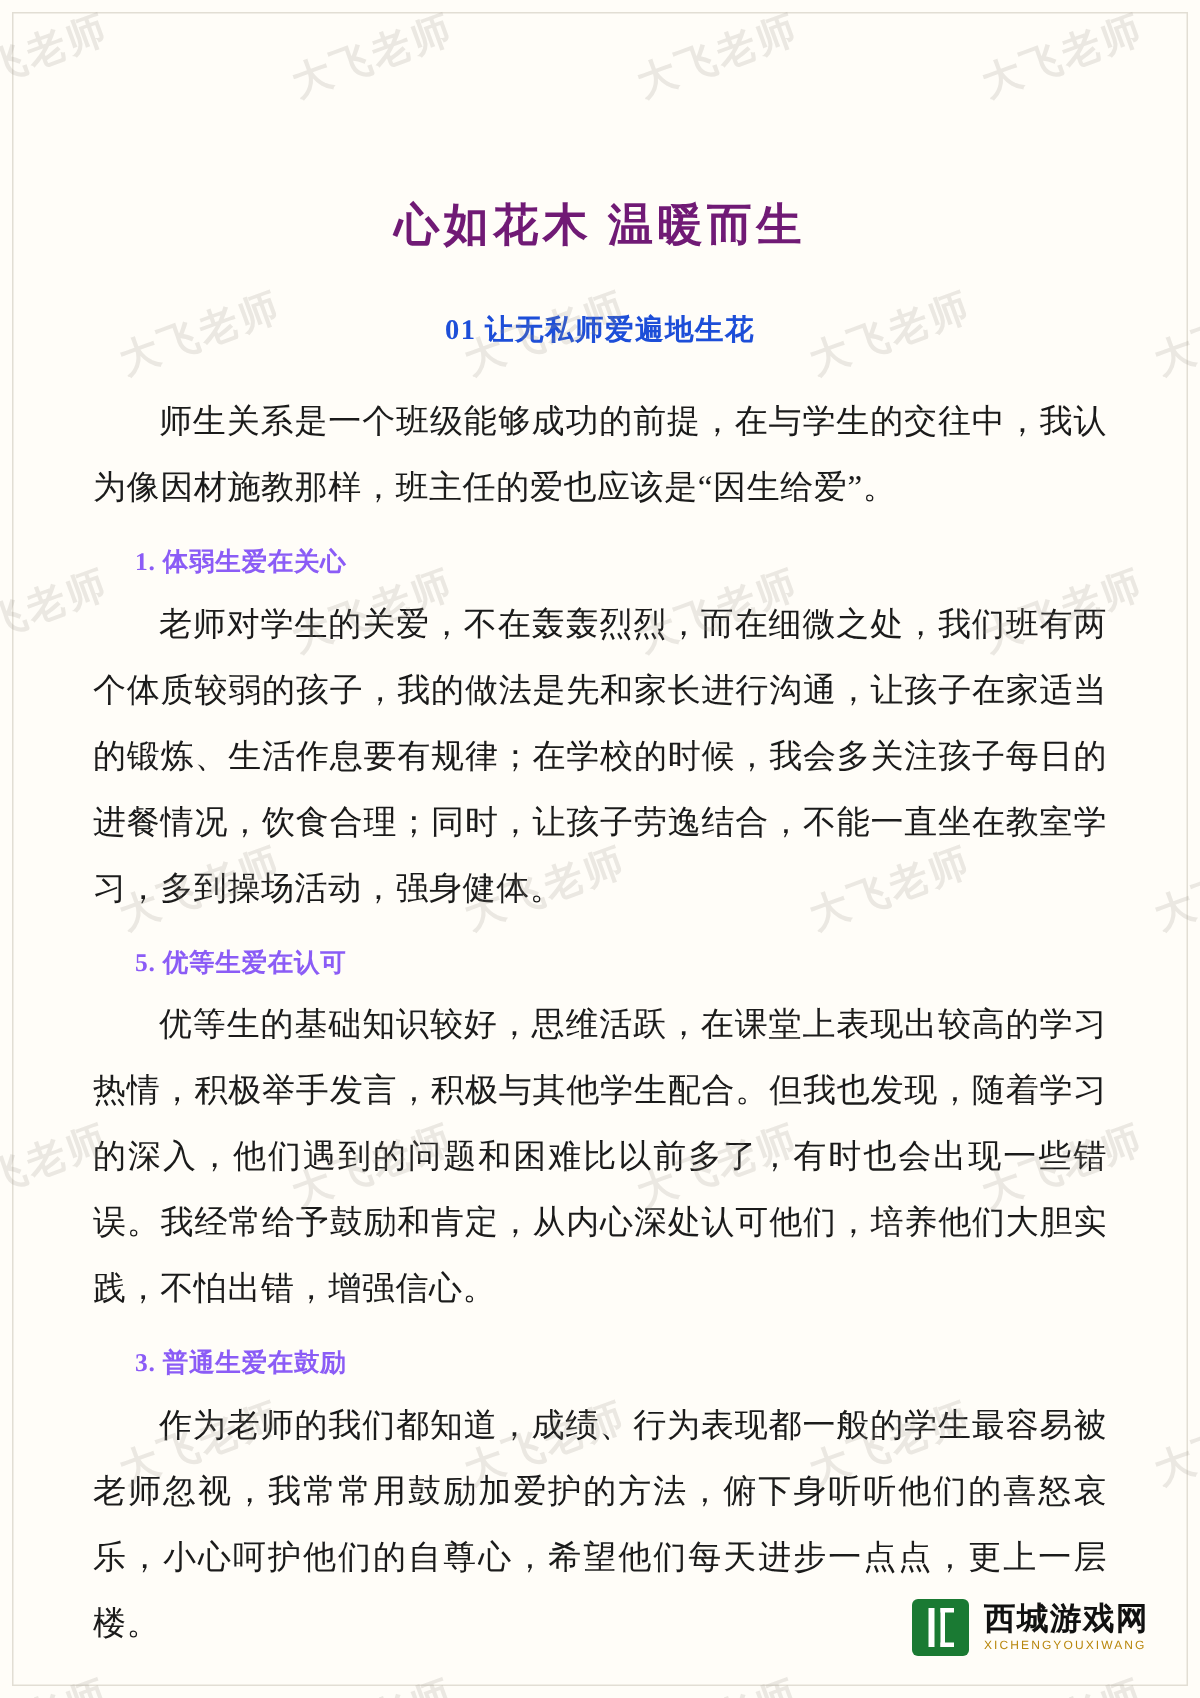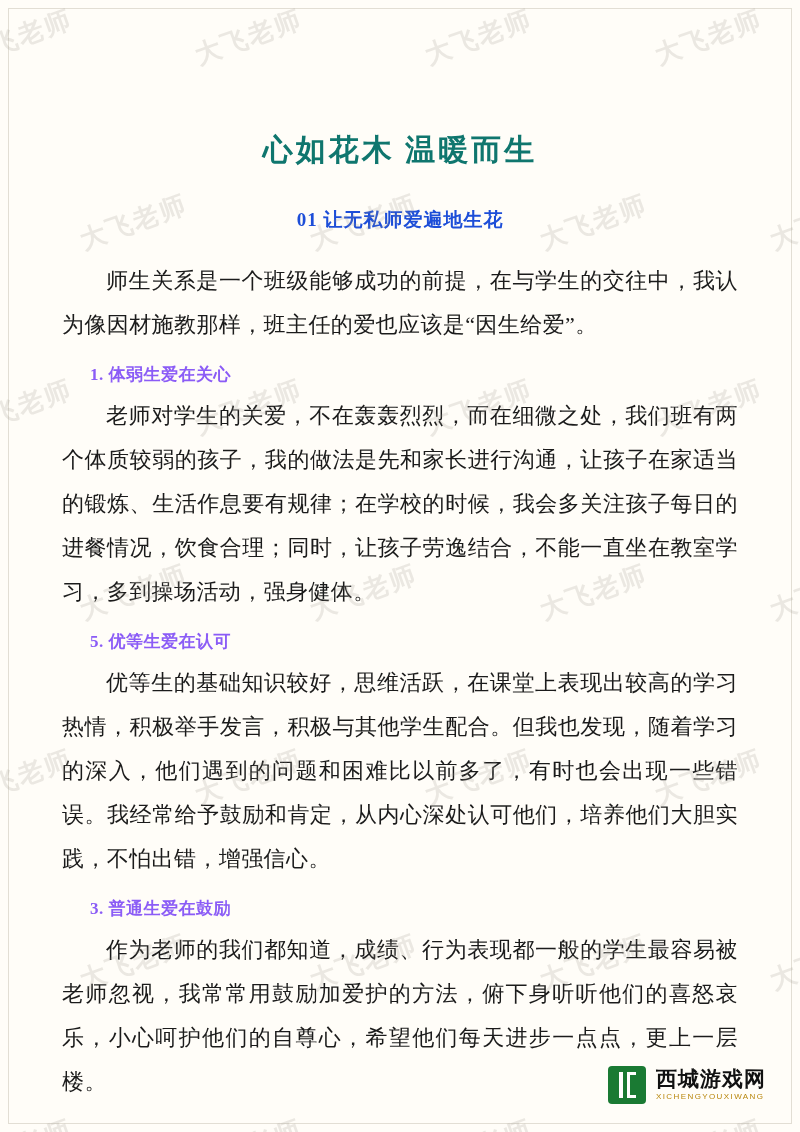--- a/index.html
+++ b/index.html
@@ -53,21 +53,21 @@
 
   
   .content {
     position: relative;
     z-index: 2;
     padding: 130px 62px 0 62px;
     box-sizing: border-box;
   }
   .doc-title {
     text-align: center;
-    color: #0f766e;
+    color: #701a75;
     font-size: 30px;
     font-weight: 700;
     letter-spacing: 3px;
     margin: 0 0 36px 0;
     font-family: "Liberation Serif", "DejaVu Serif", serif;
   }
   .section-heading {
     text-align: center;
     color: #1d4ed8;
     font-size: 19px;
@@ -135,21 +135,21 @@
   .badge-text {
     display: flex;
     flex-direction: column;
     line-height: 1.1;
   }
   .badge-cn {
     font-size: 21px;
     font-weight: 700;
     color: #111;
     letter-spacing: 1px;
-    font-family: Liberation Serif, serif;
+    font-family: Liberation Sans, sans-serif;
   }
   .badge-en {
     font-size: 8px;
     color: #b8860b;
     letter-spacing: 1.4px;
     font-family: "Liberation Sans", sans-serif;
     margin-top: 2px;
   }
 </style>
 </head>

